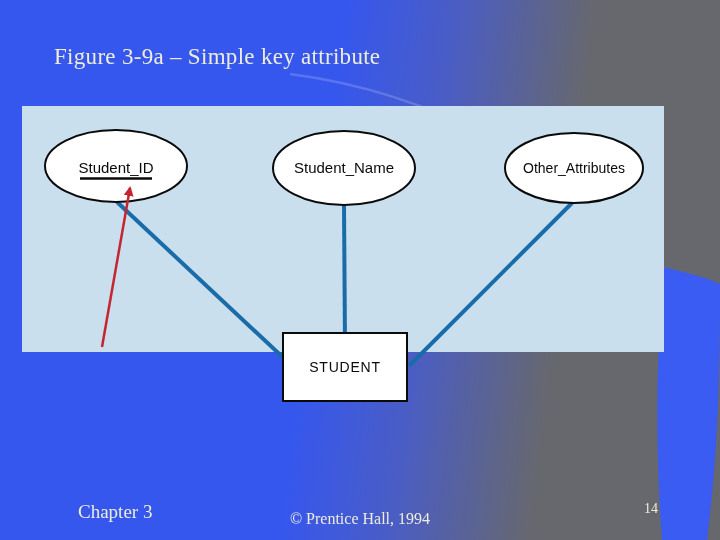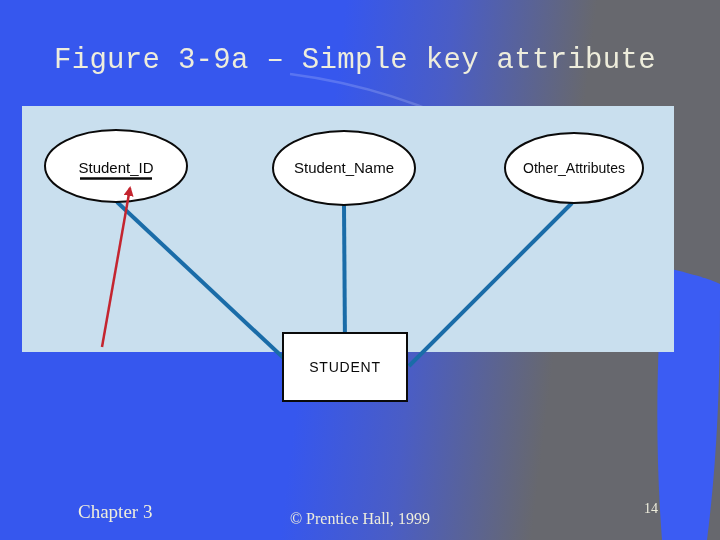--- a/index.html
+++ b/index.html
@@ -19,34 +19,32 @@
   .faint-arc {
     fill: none;
     stroke: rgba(215, 225, 255, 0.22);
     stroke-width: 2.5;
   }
   .swoosh { stroke: none; }
   .title {
     position: absolute;
     left: 54px;
     top: 44px;
-    font-size: 29px;
+    font-size: 23px;
     color: #eeeddc;
     letter-spacing: 0.3px;
     white-space: nowrap;
-    font-family: Liberation Mono, monospace;
   }
   .panel {
     position: absolute;
     left: 22px;
     top: 106px;
     width: 642px;
     height: 246px;
     background: #c9dfee;
-    padding-left: 10px;
   }
   svg.diagram {
     position: absolute;
     left: 0; top: 0;
     width: 642px; height: 317px;
     font-family: "Liberation Sans", sans-serif;
   }
   .conn {
     stroke: #1a6ca8;
     stroke-width: 4;
@@ -165,16 +163,16 @@
           </marker>
         </defs>
         <line class="red-arrow" x1="80" y1="241" x2="108" y2="82" marker-end="url(#red-head)"></line>
       </g>
 
     </svg>
 
   </div>
 
   <div class="footer-chapter">Chapter 3</div>
-  <div class="footer-copyright">© Prentice Hall, 1999</div>
+  <div class="footer-copyright">© Prentice Hall, 1994</div>
   <div class="footer-page-number">14</div>
 
 </div>
 
 </body></html>

